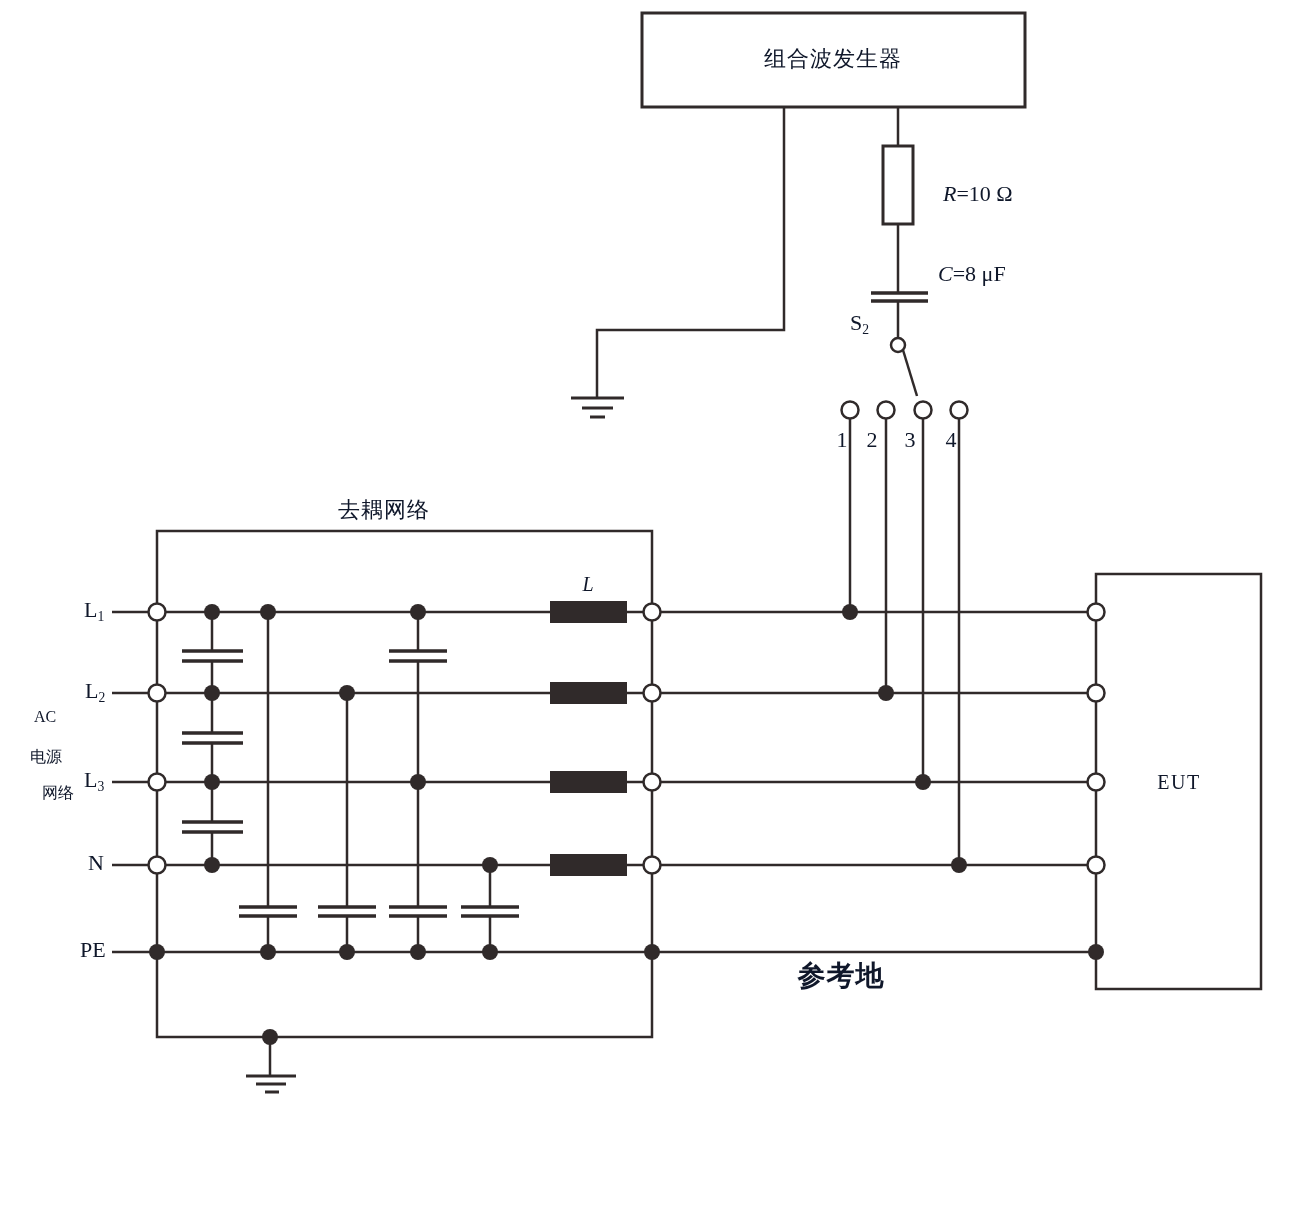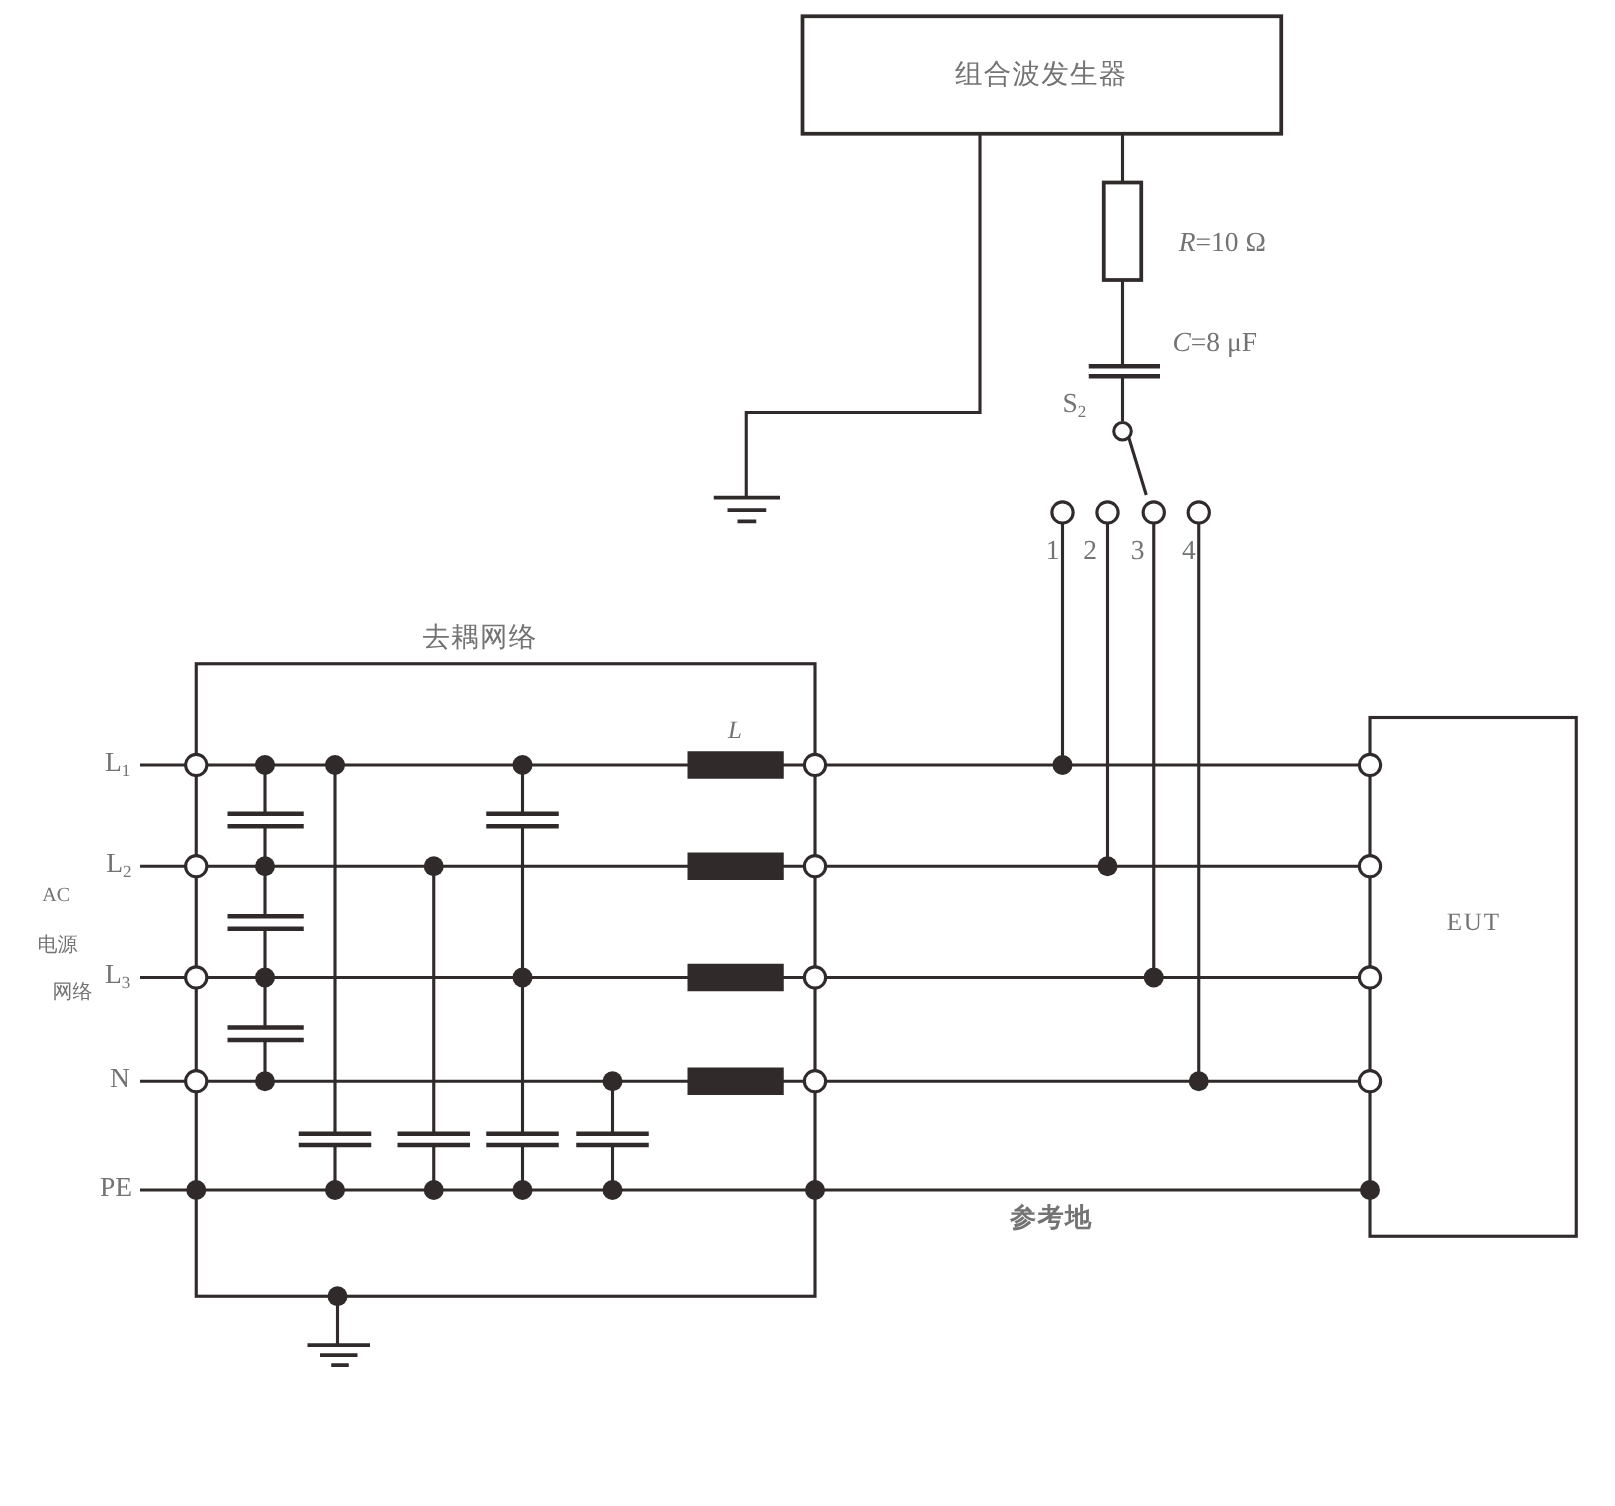--- a/index.html
+++ b/index.html
@@ -8,34 +8,34 @@
     width:1292px;height:1205px;
     background:#ffffff;
     font-family:"Liberation Serif","DejaVu Serif",serif;
     color:#302a2a;
     overflow:hidden;
   }
   #stage svg{position:absolute;left:0;top:0;}
   .lbl{
     position:absolute;
     white-space:nowrap;
-    color:#737373;
+    color:#0f172a;
     line-height:1;
   }
   .center{transform:translate(-50%,-50%);}
   .vcenter{transform:translateY(-50%);}
   .cn{font-size:22px;letter-spacing:1px;}
   .cn-sm{font-size:16px;}
   .math{font-size:22px;}
   .math .sym{font-style:italic;}
   .sub{font-size:0.62em;vertical-align:-0.28em;letter-spacing:0;}
   .linelbl{font-size:22px;font-family:Liberation Serif, serif;}
   .termnum{font-size:22px;}
   .eut{font-size:20px;letter-spacing:1.5px;}
-  .refgnd{font-family:Liberation Mono, monospace;font-weight:700;font-size:21px;letter-spacing:1px;}
+  .refgnd{font-family:Liberation Sans, sans-serif;font-weight:700;font-size:28px;letter-spacing:1px;}
   .caption{
     font-family:"Liberation Sans","DejaVu Sans",sans-serif;
     font-weight:700;font-size:27px;letter-spacing:1px;
   }
   .caption .figno{margin-right:28px;}
   .ind-lbl{font-size:20px;font-style:italic;}
 </style>
 </head>
 <body>
 
@@ -198,16 +198,16 @@
   <div class="lbl linelbl vcenter" style="left:84px;top:781px;"><span>L</span><span class="sub">3</span></div>
   <div class="lbl linelbl vcenter" style="left:88px;top:864px;"><span>N</span><span class="sub"></span></div>
   <div class="lbl linelbl vcenter" style="left:80px;top:951px;"><span>PE</span><span class="sub"></span></div>
 
   <div class="lbl cn-sm center" style="left:45px;top:717px;">AC</div>
   <div class="lbl cn-sm center" style="left:46px;top:757px;">电源</div>
   <div class="lbl cn-sm center" style="left:58px;top:794px;font-family:Liberation Mono, monospace;">网络</div>
 
   <div class="lbl refgnd center" style="left:841px;top:976px;">参考地</div>
 
-  <div class="lbl eut center" style="left:1179px;top:738px;">EUT</div>
+  <div class="lbl eut center" style="left:1179px;top:782px;">EUT</div>
 
 
 </div>
 
 </body></html>

